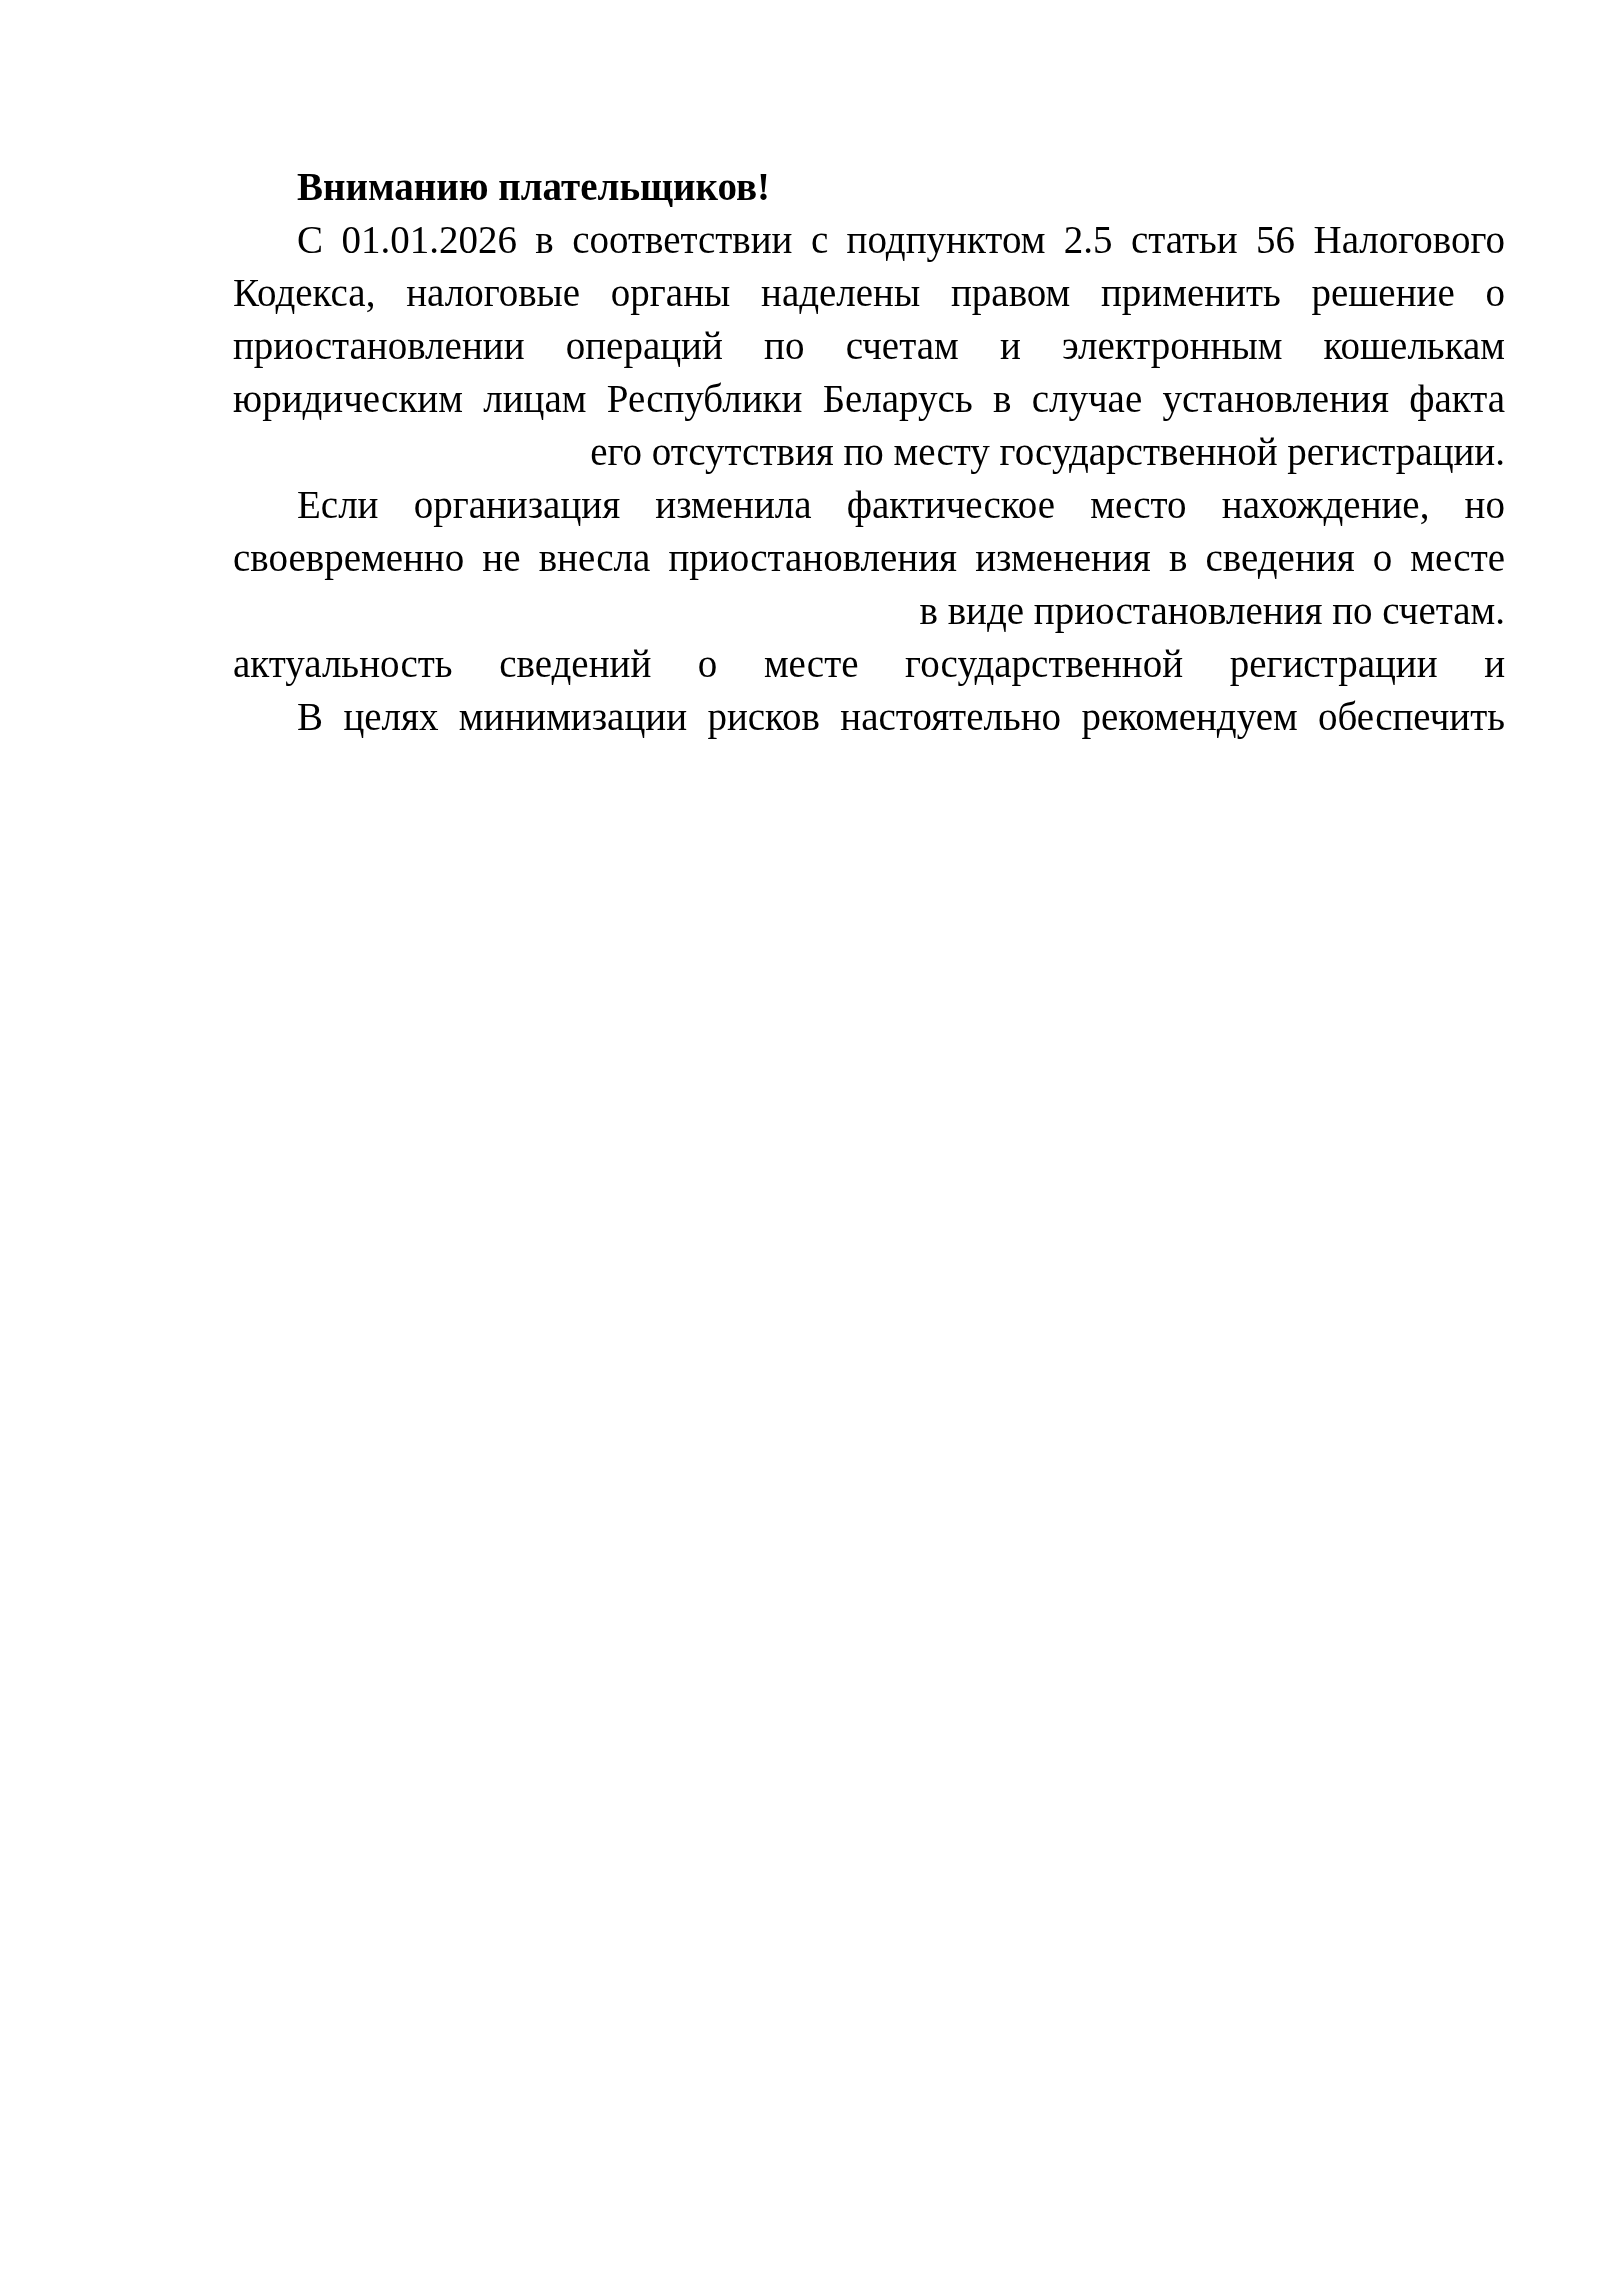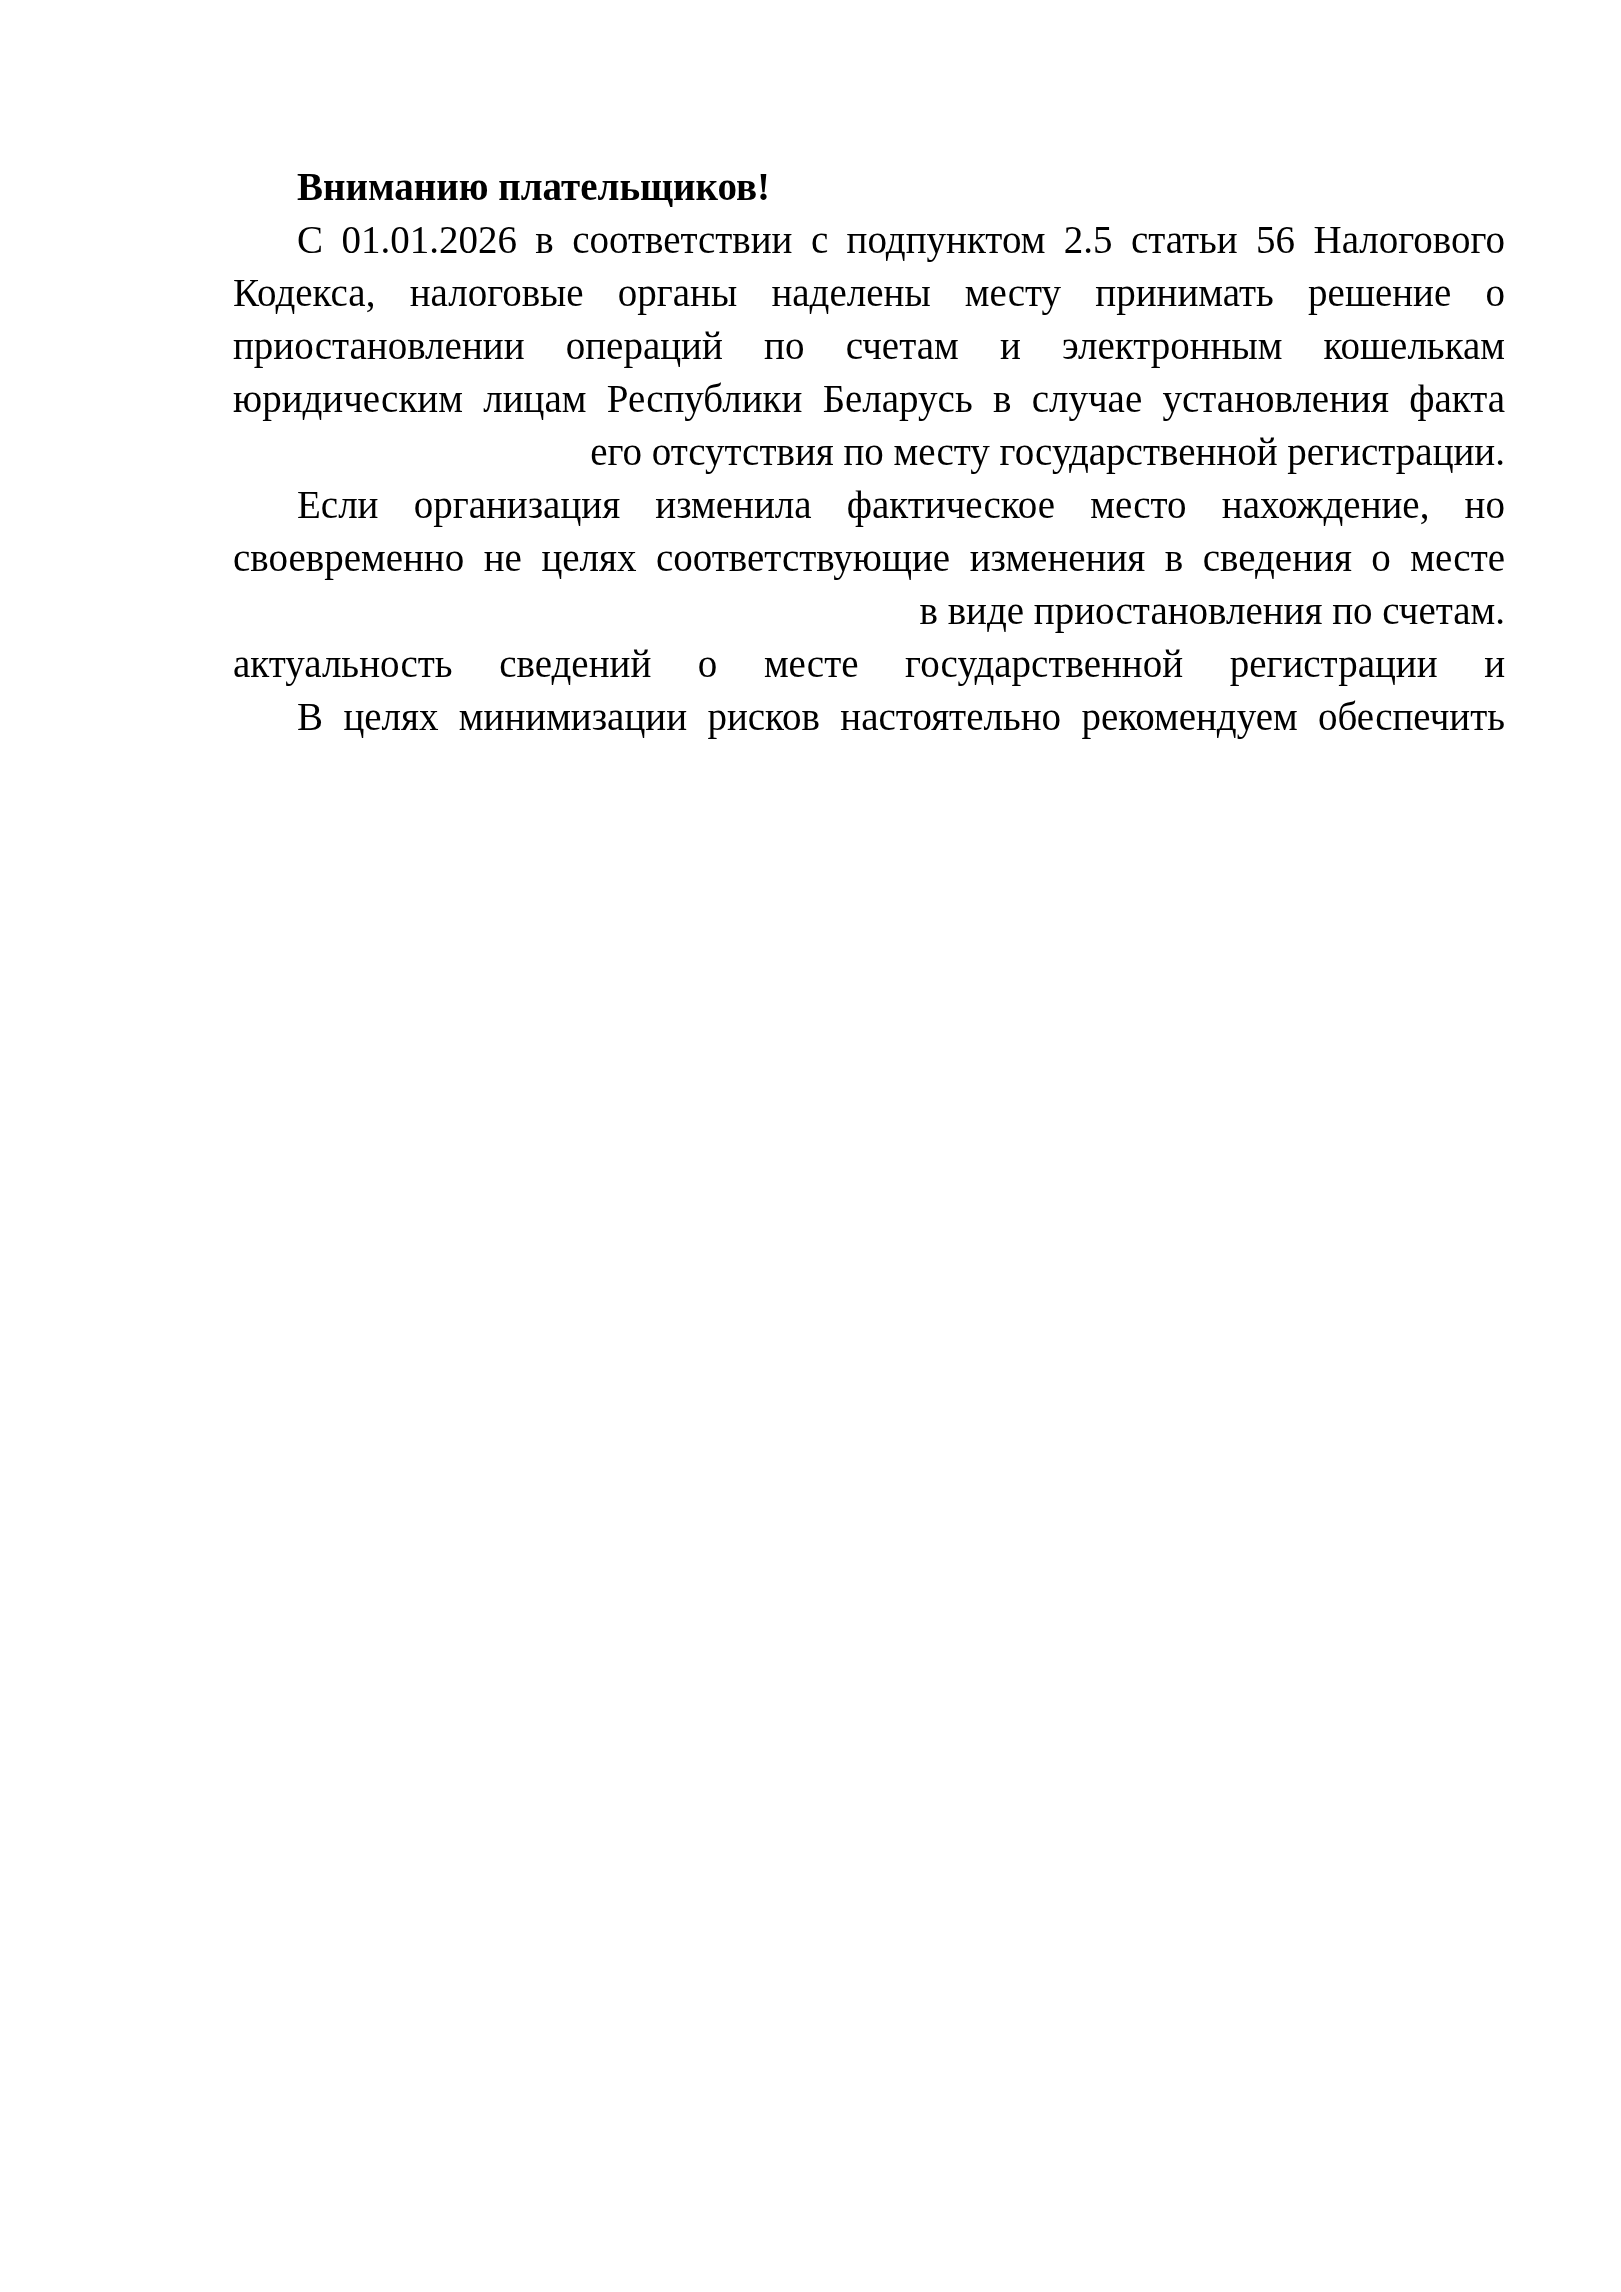--- a/index.html
+++ b/index.html
@@ -51,29 +51,29 @@
 </head>
 <body>
 
 <div class="page">
   <div class="doc">
 
     <p class="title">Вниманию плательщиков!</p>
 
     <div class="para">
       <p class="line fill indent">С 01.01.2026 в соответствии с подпунктом 2.5 статьи 56 Налогового</p>
-      <p class="line fill">Кодекса, налоговые органы наделены месту принимать решение о</p>
+      <p class="line fill">Кодекса, налоговые органы наделены правом применить решение о</p>
       <p class="line fill">приостановлении операций по счетам и электронным кошелькам</p>
       <p class="line fill">юридическим лицам Республики Беларусь в случае установления факта</p>
       <p class="line">его отсутствия по месту государственной регистрации.</p>
     </div>
 
     <div class="para">
       <p class="line fill indent">Если организация изменила фактическое место нахождение, но</p>
-      <p class="line fill">своевременно не целях соответствующие изменения в сведения о месте</p>
+      <p class="line fill">своевременно не внесла приостановления изменения в сведения о месте</p>
       <p class="line">в виде приостановления по счетам.</p>
     </div>
 
     <div class="para">
       <p class="line fill">актуальность сведений о месте государственной регистрации и</p>
       <p class="line fill indent">В целях минимизации рисков настоятельно рекомендуем обеспечить</p>
     </div>
 
   </div>
 </div>

